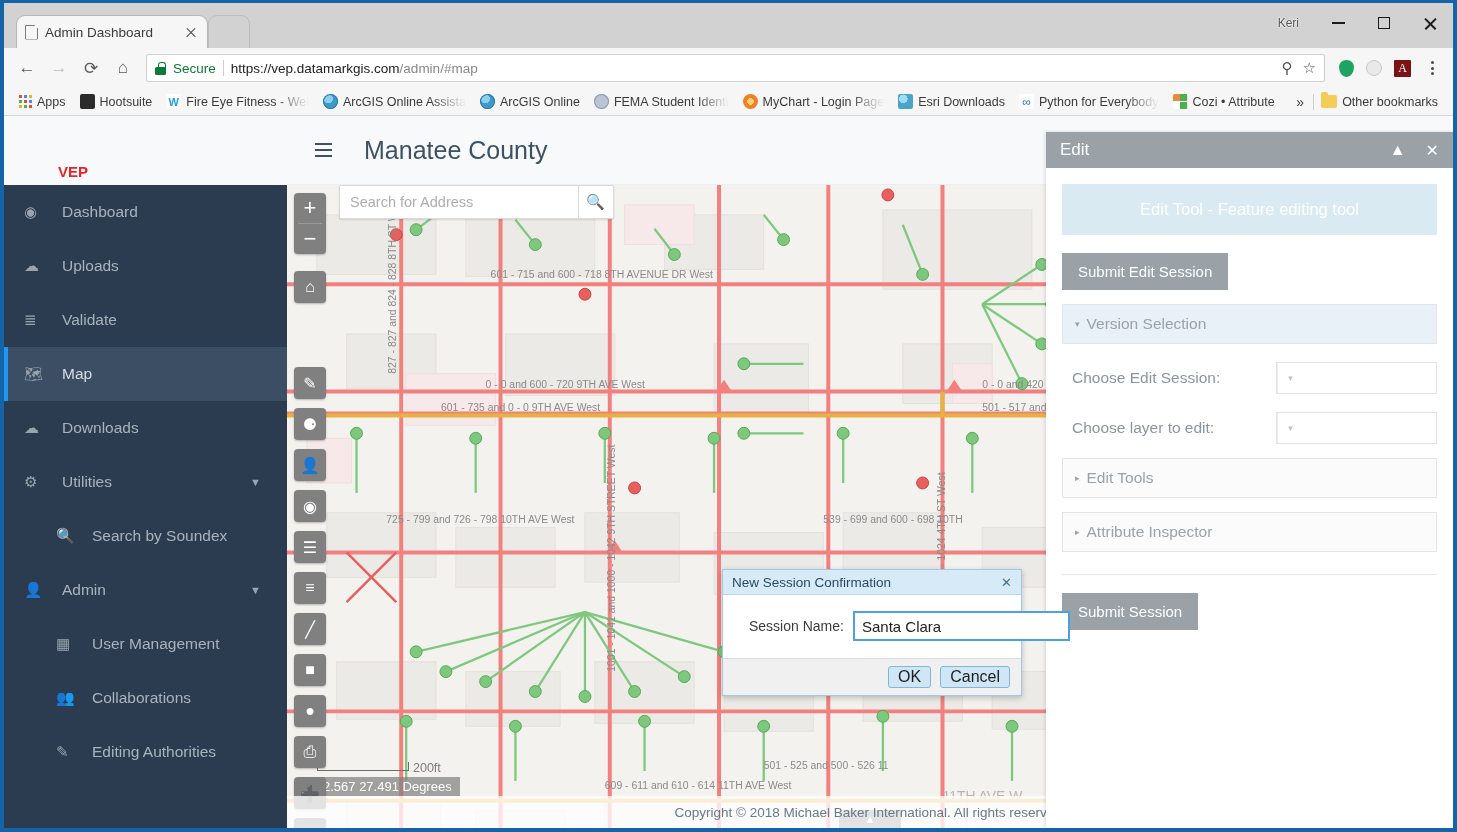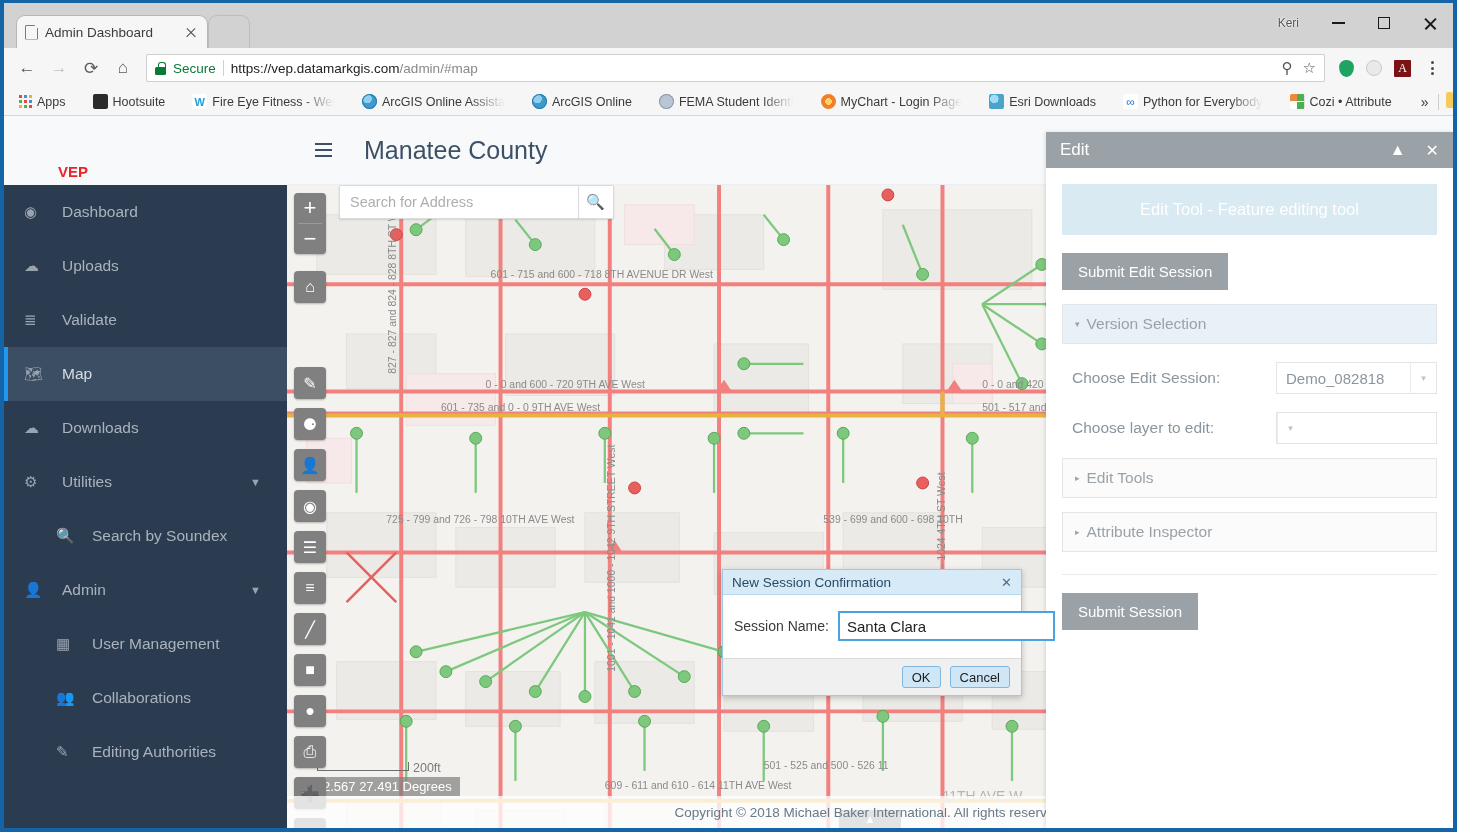--- a/index.html
+++ b/index.html
@@ -112,21 +112,21 @@
     width: 17px; height: 17px; background: #7a1216; color:#fff; font-size: 12px;
     display:flex; align-items:center; justify-content:center; font-family:"Liberation Serif", serif;
     border-radius: 1px;
   }
   #chrome-menu { width: 26px; display: flex; flex-direction: column; align-items: center; gap: 2.5px; cursor: pointer; }
   #chrome-menu i { width: 3px; height: 3px; border-radius: 50%; background: #4a4a4a; display:block; }
 
   
   #bookmarks {
     height: 28px; background: #f6f6f6; border-bottom: 1px solid #d6d6d6;
-    display: flex; align-items: center; padding: 0 8px; gap: 13px; flex: 0 0 auto;
+    display: flex; align-items: center; padding: 0 8px; gap: 0; flex: 0 0 auto;
     font-size: 12.5px; color: #3a3a3a; overflow: hidden;
   }
   .bm { display: flex; align-items: center; gap: 5px; padding: 0 7px; height: 22px; white-space: nowrap; cursor: pointer; }
   .bm-label { overflow: hidden; }
   .bm.fade .bm-label {
     -webkit-mask-image: linear-gradient(90deg,#000 72%,transparent 100%);
     mask-image: linear-gradient(90deg,#000 72%,transparent 100%);
   }
   .apps-grid { display: grid; grid-template-columns: repeat(3,3px); gap: 2px; }
   .apps-grid i { width: 3px; height: 3px; display: block; }
@@ -319,34 +319,34 @@
   
   #modal {
     position: absolute; left: 718px; top: 453px; width: 300px; z-index: 60;
     background: #fff; border: 1px solid #9ecae8; box-shadow: 0 2px 6px rgba(0,0,0,.22);
   }
   #modal-header {
     height: 25px; background: #d6eaf8; color: #2a4a63; font-size: 13.5px;
     display: flex; align-items: center; padding: 0 9px; border-bottom: 1px solid #b8d8ef;
   }
   #modal-close { margin-left: auto; color: #4a6e8c; font-size: 13px; cursor: pointer; }
-  #modal-body { padding: 16px 11px 17px; display: flex; align-items: center; gap: 9px; }
+  #modal-body { padding: 16px 26px 17px; display: flex; align-items: center; gap: 9px; }
   #modal-label { font-size: 14px; color: #3a3a3a; white-space: nowrap; }
   #session-name-input {
     flex: 1; height: 30px; border: 2px solid #4aa3e0; outline: none;
     padding: 0 7px; font-size: 15px; color: #222; font-family: "Liberation Sans", sans-serif;
     background: #fff;
   }
   #modal-footer {
     background: #f0f0f0; border-top: 1px solid #dcdcdc; padding: 7px 11px;
     display: flex; justify-content: flex-end; gap: 9px;
   }
   .modal-btn {
     min-width: 34px; height: 22px; background: #cfe6f7; border: 1px solid #7fb7de;
-    border-radius: 3px; font-size: 13px; color: #1d1d1d; cursor: pointer;
+    border-radius: 3px; font-size: 16px; color: #1d1d1d; cursor: pointer;
     padding: 0 9px; font-family: "Liberation Sans", sans-serif;
   }
 
   
   .maplbl { font-family: "Liberation Sans", sans-serif; fill: #8a8a8a; }
 </style>
 </head>
 <body>
 
 <div id="browser-window">
@@ -832,21 +832,20 @@
         <button class="grey-btn">Submit Edit Session</button>
 
         <div class="accordion open">
           <span class="acc-caret">▾</span>
           <span>Version Selection</span>
         </div>
 
         <div class="form-row">
           <span class="form-label">Choose Edit Session:</span>
           <div class="combo">
-            <span class="combo-val">Demo_082818</span>
             <span class="combo-arrow">▾</span>
           </div>
         </div>
 
         <div class="form-row">
           <span class="form-label">Choose layer to edit:</span>
           <div class="combo">
             <span class="combo-arrow">▾</span>
           </div>
         </div>

